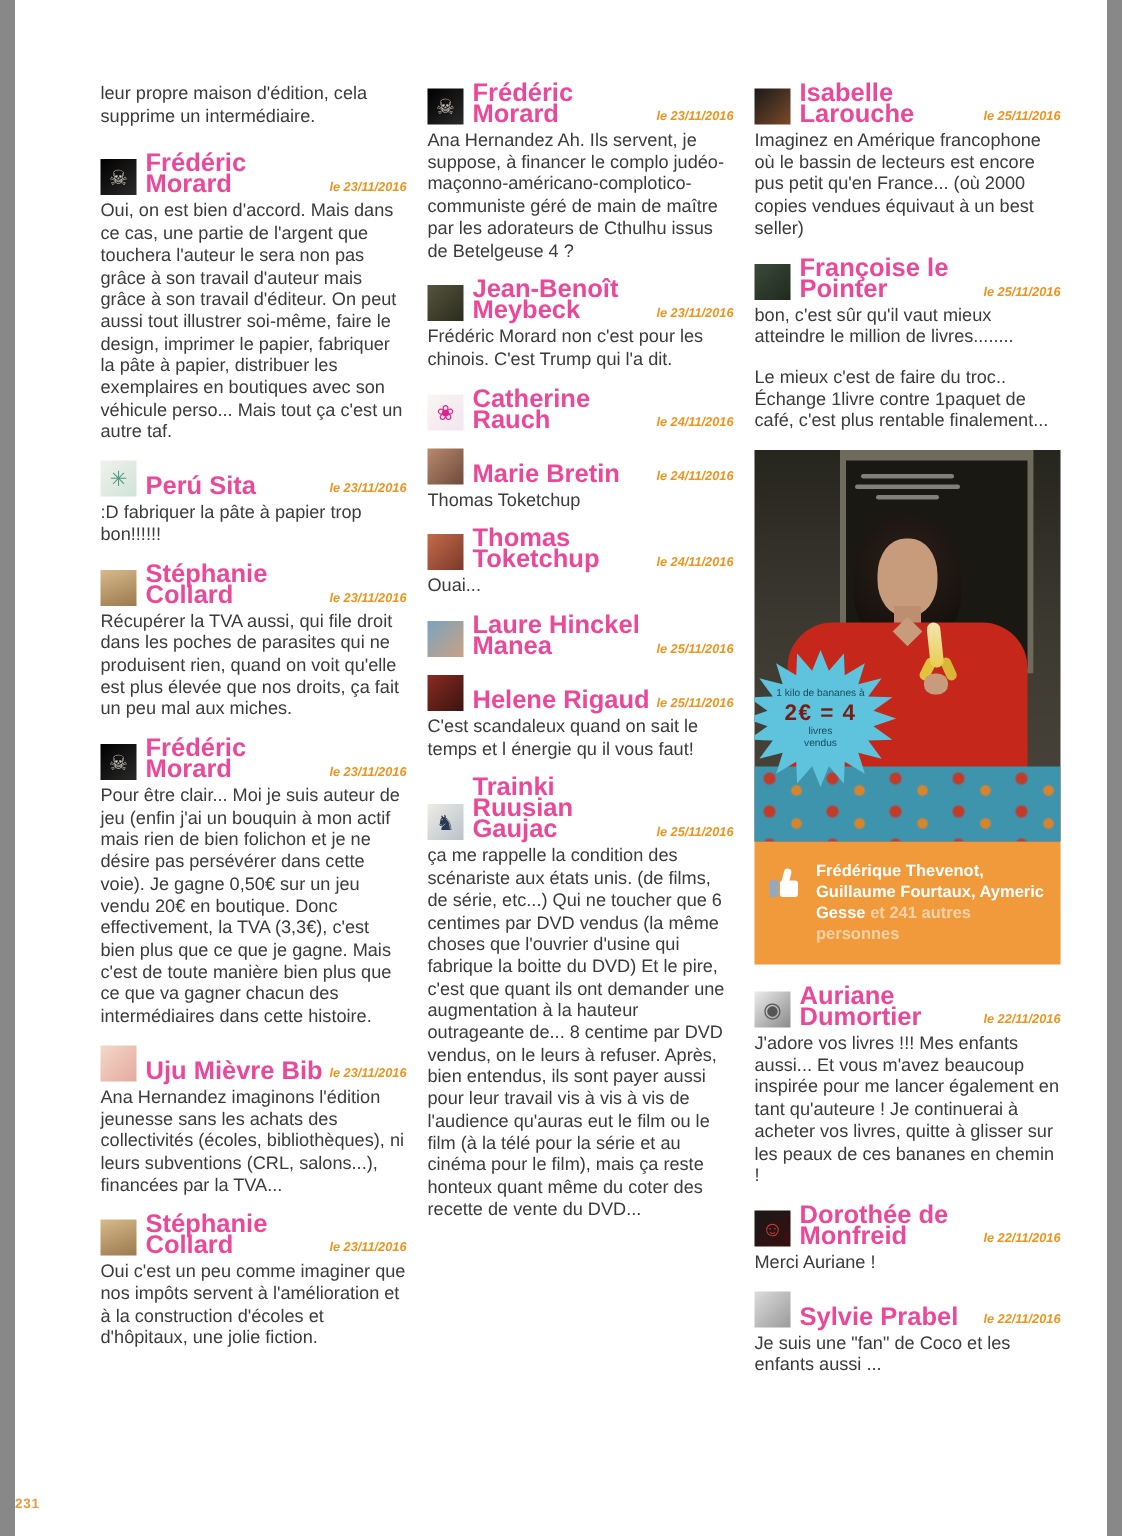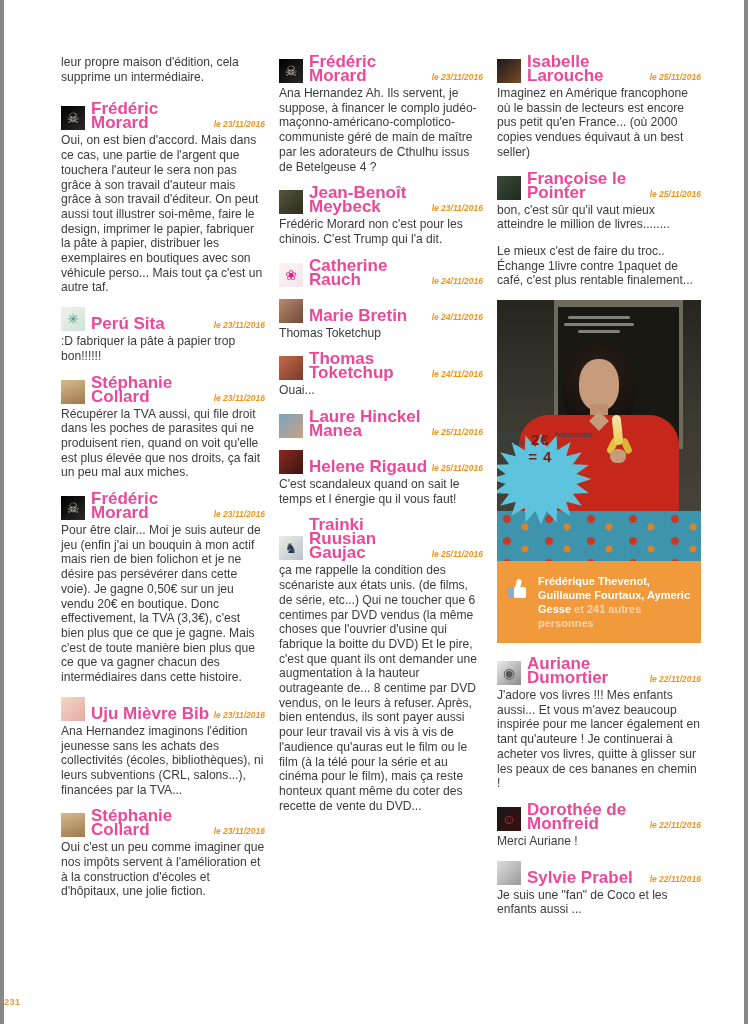--- a/index.html
+++ b/index.html
@@ -1,20 +1,19 @@
 <!DOCTYPE html>
 <html><head>
 <meta charset="utf-8">
 <style>
   html,body{margin:0;padding:0;background:#888;}
   .page{
     position:relative;width:728px;height:1024px;background:#ffffff;
     margin:0 auto;overflow:hidden;
     font-family:"Liberation Sans",sans-serif;
-    padding-left:12px;
   }
   .cols{position:absolute;left:57px;top:55px;display:flex;gap:14px;}
   .col{width:204px;flex:none;}
   .body-text{
     margin:0;font-size:12.1px;line-height:14.7px;color:#3b3b3b;
   }
   .intro{margin-bottom:18px;}
   .comment{margin-bottom:12px;}
   .c-head{display:flex;align-items:flex-end;margin-bottom:3px;}
   .avatar{
@@ -90,21 +89,21 @@
     background:
       radial-gradient(circle 5px at 10px 8px,#c23b2a 0 3.5px,transparent 4.5px),
       radial-gradient(circle 5px at 28px 16px,#d8842c 0 3px,transparent 4px),
       #3e93ad;
     background-size:42px 22px,42px 22px,auto;
   }
   .burst{position:absolute;left:-8px;bottom:34px;width:104px;height:96px;}
   .burst svg{position:absolute;left:0;top:0;}
   .burst-txt{
     position:absolute;left:0;top:0;width:100%;height:100%;
-    display:flex;flex-direction:row;align-items:flex-start;justify-content:center;
+    display:flex;flex-direction:column;align-items:center;justify-content:center;
     text-align:center;
   }
   .burst-s{font-size:6.8px;color:#1d4a5f;line-height:8px;}
   .burst-b{font-size:15px;font-weight:bold;color:#7b1c14;line-height:17px;letter-spacing:1px;}
   .likebar{
     display:flex;align-items:flex-start;background:#f09a3c;
     padding:13px 10px 13px 9px;box-sizing:border-box;width:204px;
   }
   .thumb{position:relative;width:24px;height:24px;flex:none;margin-right:8px;margin-top:2px;}
   .thumb .cuff{position:absolute;left:1px;bottom:2px;width:6px;height:11px;background:#93a9bf;}

